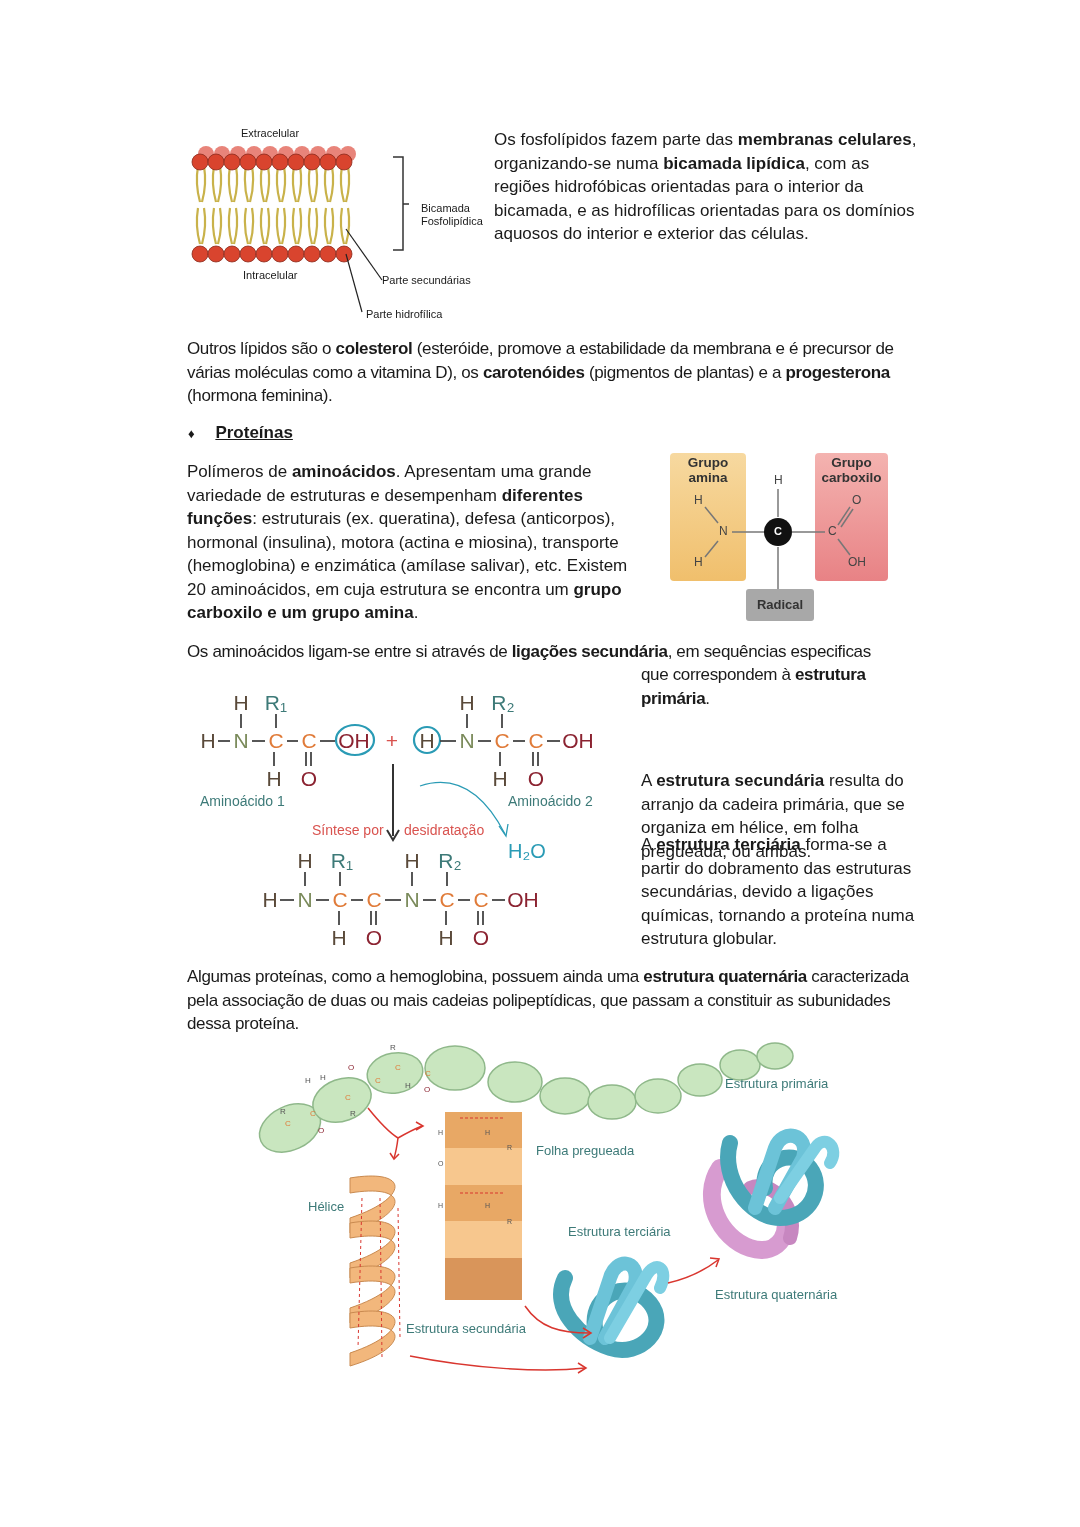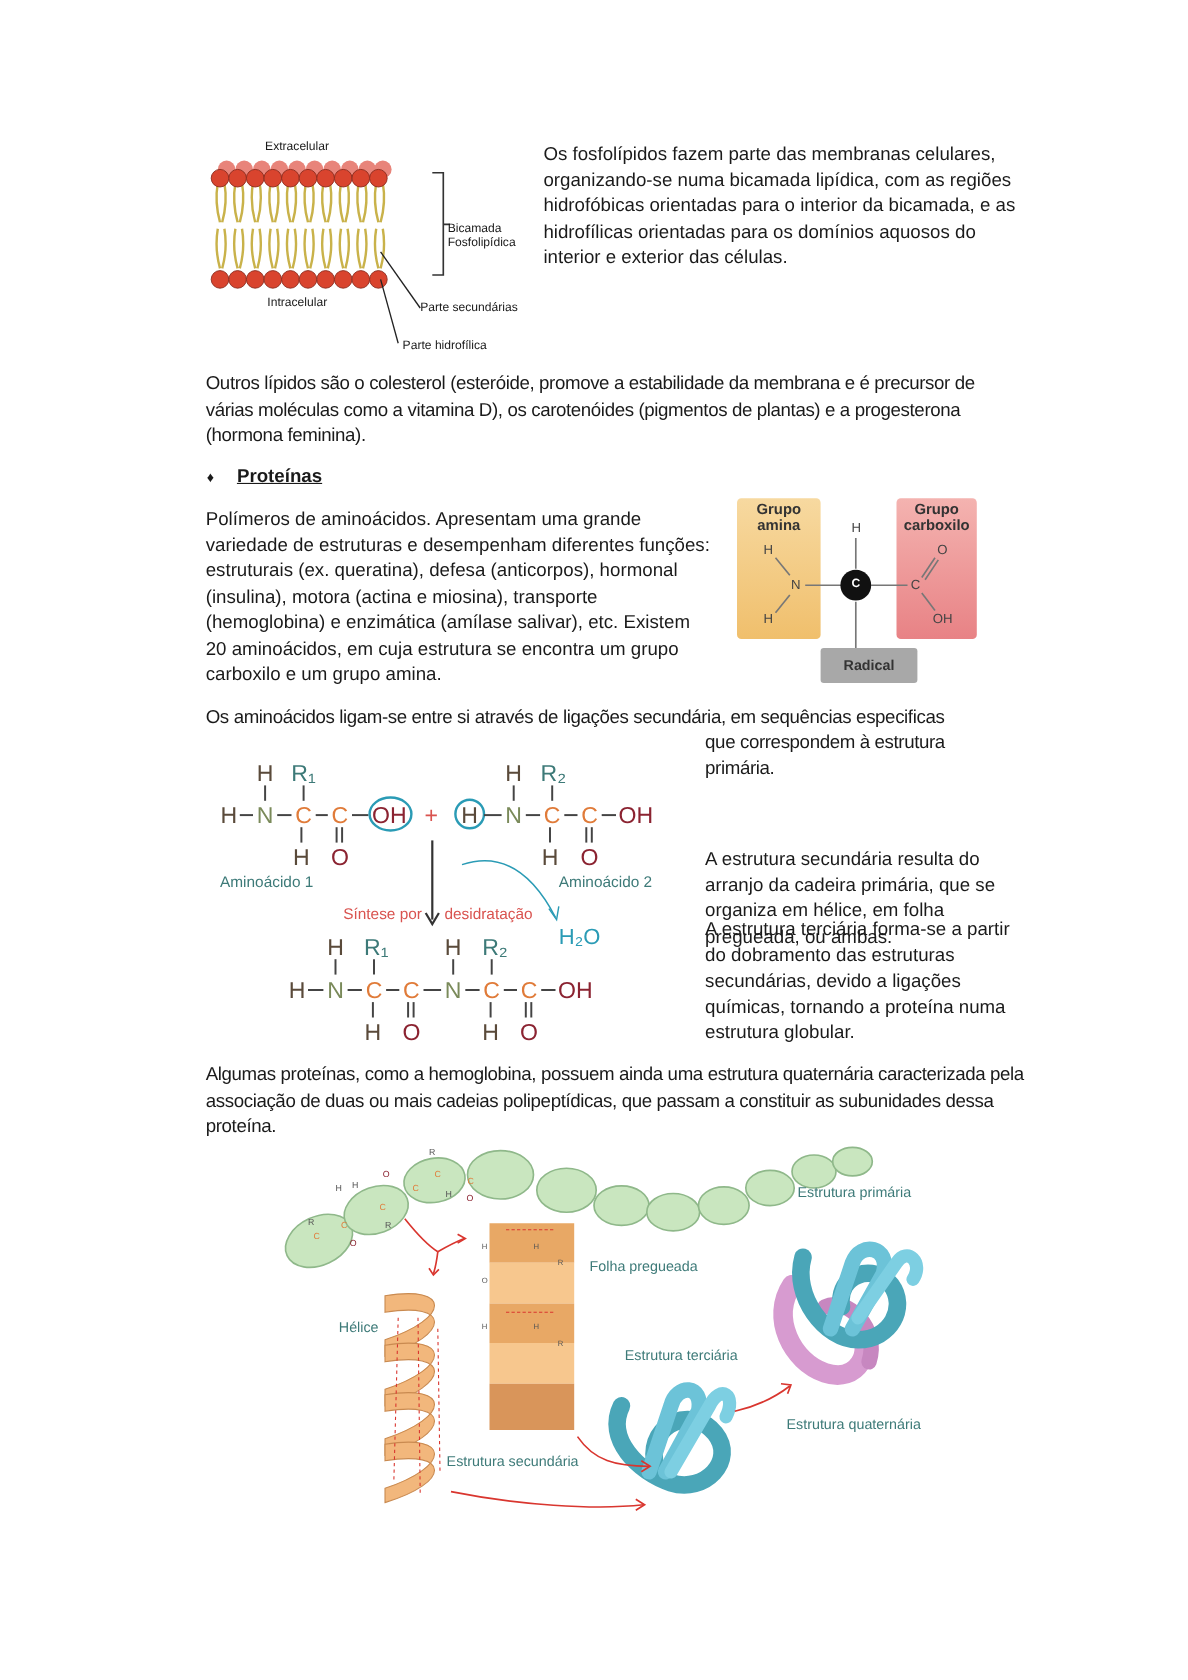--- a/index.html
+++ b/index.html
@@ -1,20 +1,20 @@
 <!DOCTYPE html>
 <html><head>
 <meta charset="utf-8">
 <style>
   html, body { margin: 0; padding: 0; background: #ffffff; }
   body { width: 1080px; height: 1527px; position: relative; overflow: hidden;
          font-family: "Liberation Sans", "DejaVu Sans", sans-serif; color: #1a1a1a; }
   .abs { position: absolute; }
   .p { font-size: 17px; line-height: 23.5px; margin: 0; }
-  .p b { font-weight: normal; }
+  .p b { font-weight: bold; }
   .cond { letter-spacing: -0.35px; }
   .small { font-size: 11px; font-family: Liberation Sans, sans-serif; }
   .heading { font-size: 17px; font-weight: bold; text-decoration: underline; }
   svg text { font-family: "Liberation Sans", sans-serif; }
 </style>
 </head>
 <body>
 
 <div class="abs" style="left:186px;top:124px;width:300px;height:200px;">
   <div class="abs small" style="left:55px;top:3px;">Extracelular</div>
@@ -75,21 +75,21 @@
         <circle cx="94" cy="110" r="8"></circle>
         <circle cx="110" cy="110" r="8"></circle>
         <circle cx="126" cy="110" r="8"></circle>
         <circle cx="142" cy="110" r="8"></circle>
         <circle cx="158" cy="110" r="8"></circle>
     </g>
   </svg>
   <svg class="abs" style="left:205px;top:30px;" width="20" height="100" viewBox="0 0 20 100">
     <path d="M2 3 H12 V96 H2 M12 50 H18" stroke="#333" stroke-width="1.5" fill="none"></path>
   </svg>
-  <div class="abs small" style="left:221px;top:78px;line-height:13px;">
+  <div class="abs small" style="left:235px;top:78px;line-height:13px;">
     <div>Bicamada</div>
     <div>Fosfolipídica</div>
   </div>
   <div class="abs small" style="left:57px;top:145px;">Intracelular</div>
   <svg class="abs" style="left:0;top:0;" width="300" height="200">
     <path d="M160 105 L196 156" stroke="#222" stroke-width="1.2"></path>
     <path d="M160 130 L176 188" stroke="#222" stroke-width="1.2"></path>
   </svg>
   <div class="abs small" style="left:196px;top:150px;">Parte secundárias</div>
   <div class="abs small" style="left:180px;top:184px;text-align:center;">Parte hidrofílica</div>
@@ -138,21 +138,21 @@
     <circle cx="108" cy="79" r="14" fill="#111"></circle>
   </svg>
   <div class="abs" style="left:104px;top:20px;font-size:12px;color:#444;">H</div>
   <div class="abs" style="left:24px;top:40px;font-size:12px;color:#444;">H</div>
   <div class="abs" style="left:49px;top:71px;font-size:12px;color:#444;">N</div>
   <div class="abs" style="left:24px;top:102px;font-size:12px;color:#444;">H</div>
   <div class="abs" style="left:104px;top:72px;font-size:11px;color:#fff;font-weight:bold;">C</div>
   <div class="abs" style="left:158px;top:71px;font-size:12px;color:#444;">C</div>
   <div class="abs" style="left:182px;top:40px;font-size:12px;color:#444;">O</div>
   <div class="abs" style="left:178px;top:102px;font-size:12px;color:#444;">OH</div>
-  <div class="abs" style="left:76px;top:136px;width:88px;height:32px;background:#a8a8a8;border-radius:3px;text-align:center;line-height:32px;font-weight:bold;font-size:13px;color:#333;">
+  <div class="abs" style="left:76px;top:136px;width:68px;height:32px;background:#a8a8a8;border-radius:3px;text-align:center;line-height:32px;font-weight:bold;font-size:13px;color:#333;">
     <span>Radical</span>
   </div>
 </div>
 
 <p class="abs p cond" style="left:187px;top:640px;width:750px;">
   <span>Os aminoácidos ligam-se entre si através de </span><b>ligações secundária</b><span>, em sequências especificas</span>
 </p>
 <p class="abs p cond" style="left:641px;top:663px;width:270px;">
   <span>que correspondem à </span><b>estrutura primária</b><span>.</span>
 </p>

